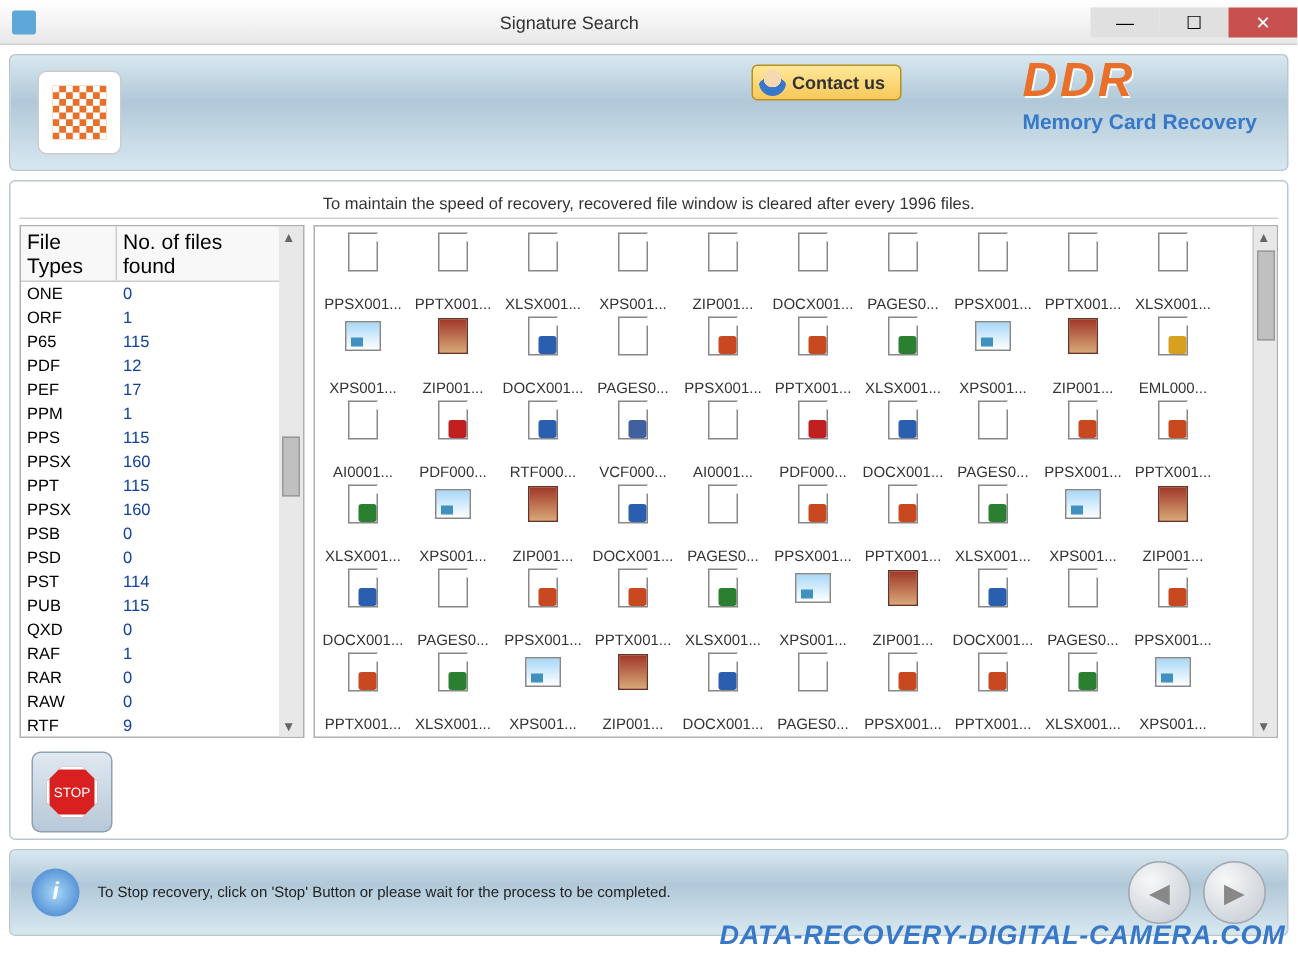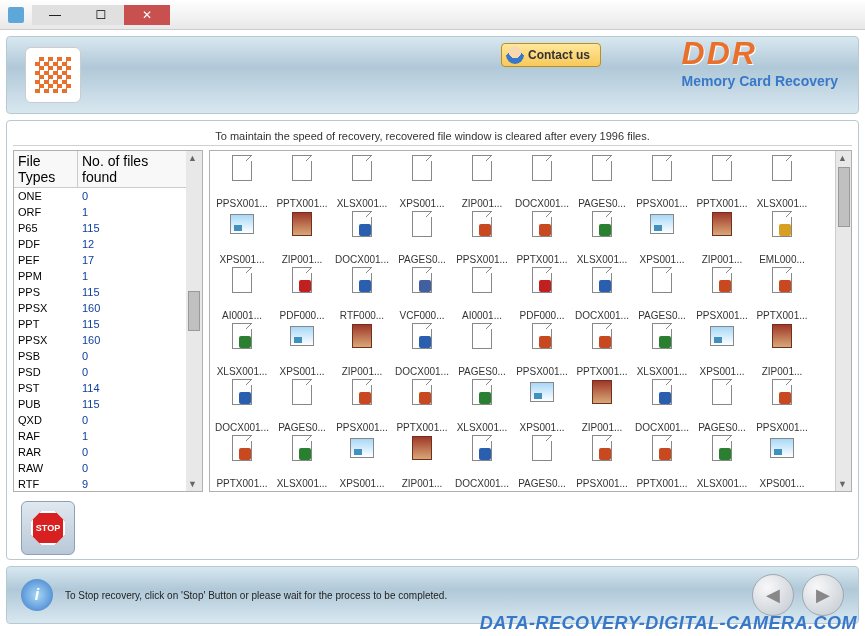--- a/index.html
+++ b/index.html
@@ -50,40 +50,41 @@
 .fi-img::after { content: ""; position: absolute; left: 3px; bottom: 2px; width: 8px; height: 6px; background: #4090c0; }
 .right-scroll { width: 16px; background: #e8e8e8; border-left: 1px solid #ccc; }
 
 .progress-band { margin-top: 6px; height: 60px; display: flex; align-items: center; gap: 12px; padding: 0 8px; }
 .progress-box { width: 430px; height: 54px; background: #e89838; border-radius: 4px; padding: 4px 10px; font-size: 11px; color: #000; margin-left: 190px; }
 .progress-line1 { text-align: center; }
 .progress-bar { height: 16px; background: #083808; margin: 4px 0; position: relative; }
 .progress-fill { height: 100%; width: 84%; background: repeating-linear-gradient(90deg, #0a5010, #0a5010 2px, #083808 2px, #083808 4px); }
 .progress-line2 { text-align: center; }
 .stop-btn { width: 54px; height: 54px; background: linear-gradient(#e0e8f0, #b8c8d8); border: 1px solid #90a0b0; border-radius: 6px; display: flex; align-items: center; justify-content: center; }
-.stop-sign { width: 34px; height: 34px; background: #d82020; border: 2px solid #fff; display: flex; align-items: center; justify-content: center; color: #fff; font-size: 9px; font-weight: bold; clip-path: polygon(30% 0, 70% 0, 100% 30%, 100% 70%, 70% 100%, 30% 100%, 0 70%, 0 30%); }
+.stop-sign { width: 34px; height: 34px; background: #d82020; border: 2px solid #fff; display: flex; align-items: center; justify-content: center; color: #fff; font-size: 9px; font-weight: normal; clip-path: polygon(30% 0, 70% 0, 100% 30%, 100% 70%, 70% 100%, 30% 100%, 0 70%, 0 30%); }
 
 .footer-band { height: 58px; margin: 6px; border: 1px solid #b8c8d0; border-radius: 4px; background: linear-gradient(#d8e8f0, #b0c8d8 40%, #d8e8f0); display: flex; align-items: center; padding: 0 14px; gap: 12px; }
 .info-icon { width: 32px; height: 32px; border-radius: 50%; background: radial-gradient(circle, #a8d8f8, #3878c8); display: flex; align-items: center; justify-content: center; color: #fff; font-size: 16px; font-weight: bold; font-style: italic; }
 .footer-text { flex: 1; font-size: 10px; color: #222; }
 .nav-btns { display: flex; gap: 8px; }
 .nav-btn { width: 42px; height: 42px; border-radius: 50%; background: radial-gradient(circle at 35% 30%, #f8f8f8, #c0c8d0); border: 1px solid #a0a8b0; display: flex; align-items: center; justify-content: center; color: #888; font-size: 18px; }
 
 .watermark { position: absolute; bottom: 2px; right: 8px; font-size: 18px; font-weight: bold; font-style: italic; color: #3878c8; letter-spacing: 0.5px; }
 
 .scrollbar-v { position: relative; }
 .scrollbar-v::before { content: "▲"; position: absolute; top: 2px; left: 2px; font-size: 9px; color: #666; }
 .scrollbar-v::after { content: "▼"; position: absolute; bottom: 2px; left: 2px; font-size: 9px; color: #666; }
 .sb-thumb { position: absolute; left: 2px; width: 12px; background: #c0c0c0; border: 1px solid #999; }
 </style>
 </head>
 <body>
 
 <div class="titlebar">
   <div class="titlebar-icon"></div>
+  <div class="titlebar-title">Signature Search</div>
   <div class="titlebar-controls">
     <div class="titlebar-btn tb-min">—</div>
     <div class="titlebar-btn tb-max">☐</div>
     <div class="titlebar-btn tb-close">✕</div>
   </div>
 </div>
 
 <div class="header-band">
   <div class="logo-box">
       <div class="logo-grid"></div>

